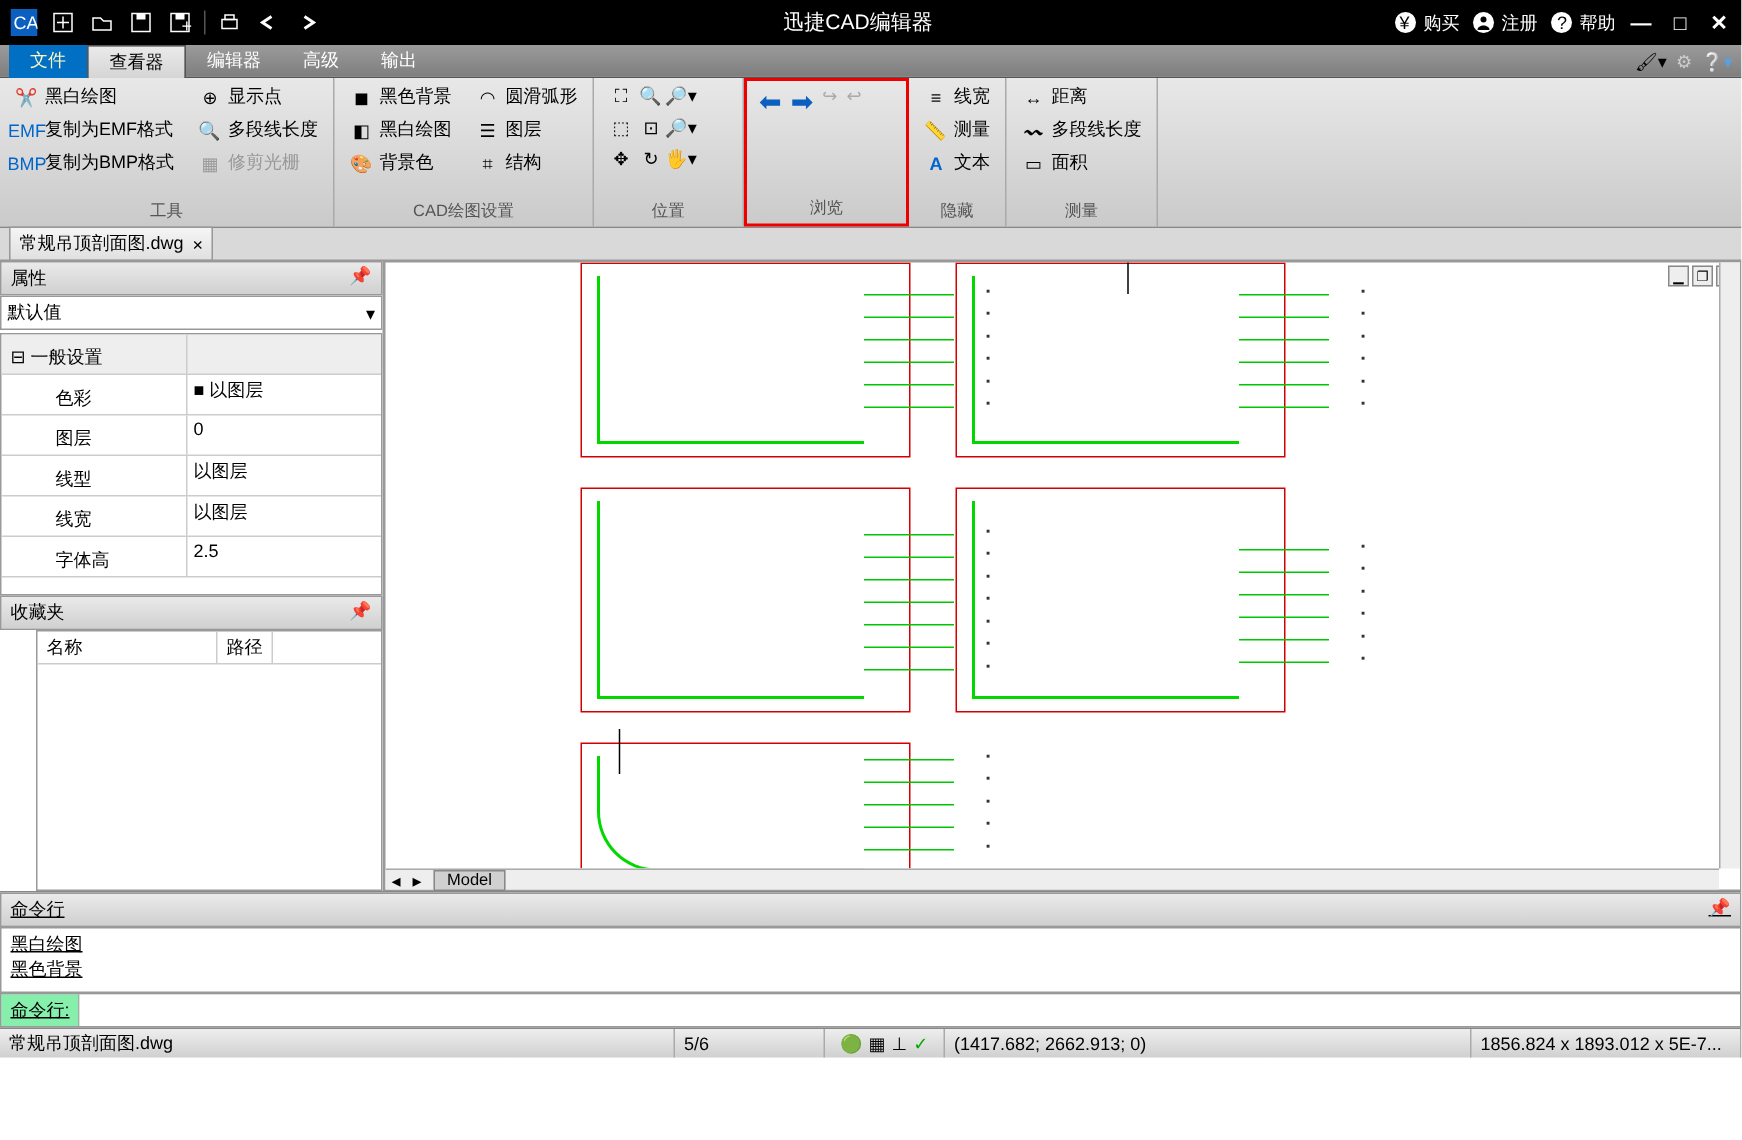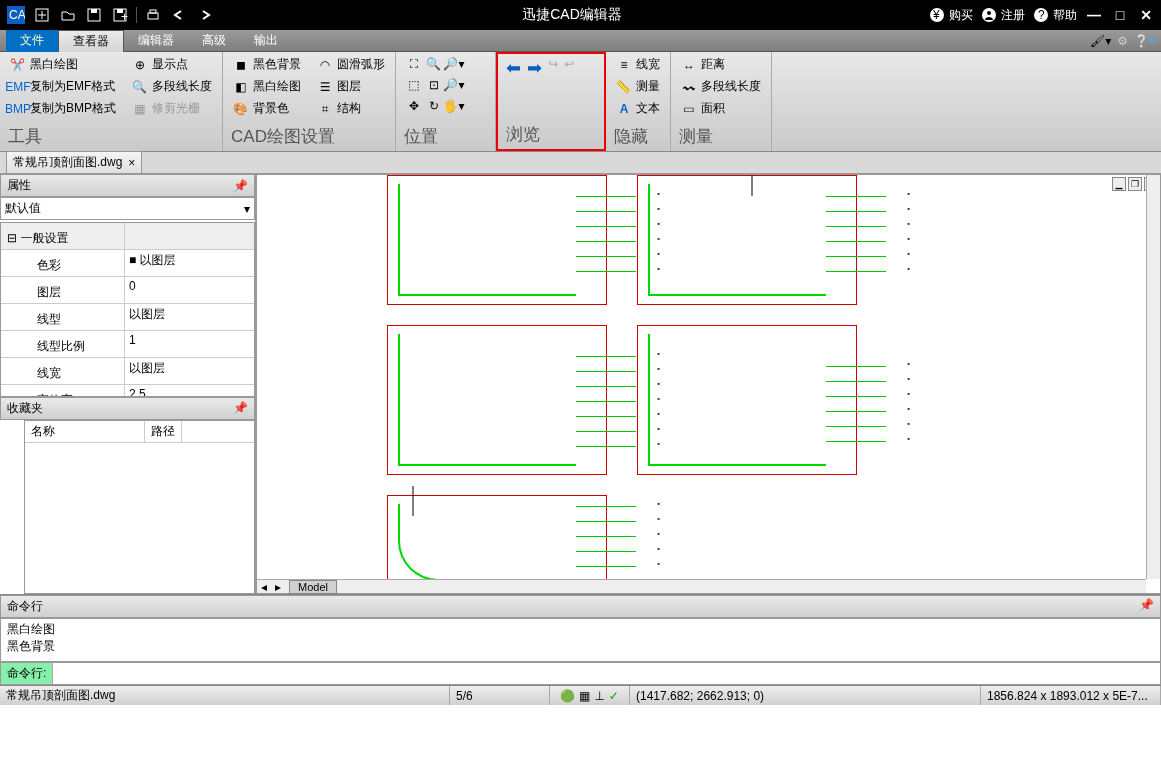--- a/index.html
+++ b/index.html
@@ -16,49 +16,49 @@
 .menu-tab.file{background:#006fc4;color:#fef9c3;}
 .menu-tab.active{background:linear-gradient(#eaeaea,#d5d5d5);color:#000;border:1px solid #555;border-bottom:none;}
 .menubar .right-icons{position:absolute;right:6px;display:flex;gap:6px;}
 .ribbon{height:100px;background:linear-gradient(#e8e8e8,#cacaca);border-bottom:1px solid #888;display:flex;}
 .ribbon-group{border-right:1px solid #aaa;padding:3px 8px;display:flex;flex-direction:column;justify-content:space-between;}
 .ribbon-group .group-body{display:flex;gap:12px;flex:1;}
 .ribbon-col{display:flex;flex-direction:column;gap:3px;}
 .ribbon-btn{display:flex;align-items:center;gap:4px;cursor:pointer;padding:1px 2px;white-space:nowrap;}
 .ribbon-btn .ico{width:16px;height:16px;display:inline-flex;align-items:center;justify-content:center;font-size:12px;}
 .ribbon-btn.disabled{color:#999;}
-.group-label{text-align:left;color:#555;font-size:17px;padding-top:2px;}
+.group-label{text-align:center;color:#555;font-size:11px;padding-top:2px;}
 .ribbon-group.highlight{border:2px solid #e00;}
 .tabbar-file{height:22px;background:#d9d9d9;border-bottom:1px solid #999;display:flex;align-items:center;padding-left:6px;}
 .file-tab{background:linear-gradient(#f5f5f5,#e0e0e0);border:1px solid #999;padding:2px 6px;display:flex;align-items:center;gap:6px;}
 .file-tab .close{cursor:pointer;}
 .workspace{display:flex;height:420px;}
 .left-panels{width:256px;display:flex;flex-direction:column;border-right:1px solid #999;}
-.panel-header{background:linear-gradient(#eaeaea,#d0d0d0);border:1px solid #999;padding:2px 6px;display:flex;justify-content:space-between;align-items:center;}
+.panel-header{background:linear-gradient(#eaeaea,#d0d0d0);border:1px solid #999;padding:2px 6px;display:flex;justify-content:space-between;align-items:flex-start;}
 .dropdown{border:1px solid #999;background:#fff;padding:2px 4px;margin:0 0 2px;display:flex;justify-content:space-between;align-items:center;}
 .prop-table{flex:1;overflow:auto;border:1px solid #999;background:#fff;}
 .prop-row{display:flex;border-bottom:1px solid #ccc;}
 .prop-row.section{background:#eee;}
 .prop-cell-a{width:124px;padding:7px 4px 2px 36px;border-right:1px solid #ccc;}
 .prop-cell-b{flex:1;padding:2px 4px;}
 .fav-panel{border:1px solid #999;background:#fff;}
 .fav-head{display:flex;border-bottom:1px solid #ccc;}
 .fav-head div{padding:2px 6px;border-right:1px solid #ccc;}
 .canvas-area{flex:1;position:relative;background:#fff;border:1px solid #999;}
 .canvas-inner{position:absolute;left:0;right:14px;top:0;bottom:14px;overflow:hidden;}
 .draw-tile{position:absolute;border:1px solid #d40000;}
 .tile-inner{position:absolute;left:10px;right:30px;top:8px;bottom:8px;border-bottom:2px solid #00d800;border-left:2px solid #00d800;}
 .leader{position:absolute;border-top:1px solid #00c800;height:1px;}
 .leader::after{content:"■";position:absolute;right:-24px;top:-6px;font-size:4px;color:#333;white-space:nowrap;}
 .mdi-icons{position:absolute;right:2px;top:2px;display:flex;gap:2px;}
 .mdi-icons span{width:14px;height:14px;border:1px solid #888;background:#eee;font-size:9px;display:flex;align-items:center;justify-content:center;}
 .scroll-v{position:absolute;right:0;top:0;bottom:14px;width:14px;background:#eee;border-left:1px solid #aaa;}
 .scroll-h{position:absolute;left:260px;right:14px;bottom:0;height:14px;background:#eee;border-top:1px solid #aaa;display:flex;align-items:center;}
 .layout-tab{background:#d0d0d0;border:1px solid #888;padding:0 8px;margin-left:4px;font-size:11px;}
-.cmdline-area{border-top:1px solid #888;}
+.cmdline-area{border-top:1px solid #888;text-decoration:underline;}
 .cmd-title{background:linear-gradient(#eaeaea,#d0d0d0);border:1px solid #999;padding:2px 6px;display:flex;justify-content:space-between;}
 .cmd-log{background:#fff;border:1px solid #999;height:44px;padding:2px 6px;overflow:auto;}
 .cmd-input{display:flex;background:#ddd;border:1px solid #999;}
 .cmd-input .lbl{padding:2px 6px;border-right:1px solid #aaa;background:#86efac;}
 .cmd-input input{flex:1;border:none;background:#fff;padding:2px 4px;}
 .statusbar{height:20px;background:linear-gradient(#eee,#d0d0d0);border-top:1px solid #888;display:flex;align-items:center;font-size:11px;}
 .status-cell{border-right:1px solid #aaa;padding:0 6px;height:100%;display:flex;align-items:center;}
 .status-cell.file{width:450px;}
 .status-cell.page{width:100px;}
 .status-cell.icons{width:80px;display:flex;gap:4px;justify-content:center;}
@@ -337,24 +337,20 @@
         </div>
       <div class="prop-row">
           <div class="prop-cell-a">图层</div>
           <div class="prop-cell-b">0</div>
         </div>
       <div class="prop-row">
           <div class="prop-cell-a">线型</div>
           <div class="prop-cell-b">以图层</div>
         </div>
       <div class="prop-row">
-          <div class="prop-cell-a">线型比例</div>
-          <div class="prop-cell-b">1</div>
-        </div>
-      <div class="prop-row">
           <div class="prop-cell-a">线宽</div>
           <div class="prop-cell-b">以图层</div>
         </div>
       <div class="prop-row">
           <div class="prop-cell-a">字体高</div>
           <div class="prop-cell-b">2.5</div>
         </div>
     </div>
     <div class="panel-header">
       <span>收藏夹</span>

